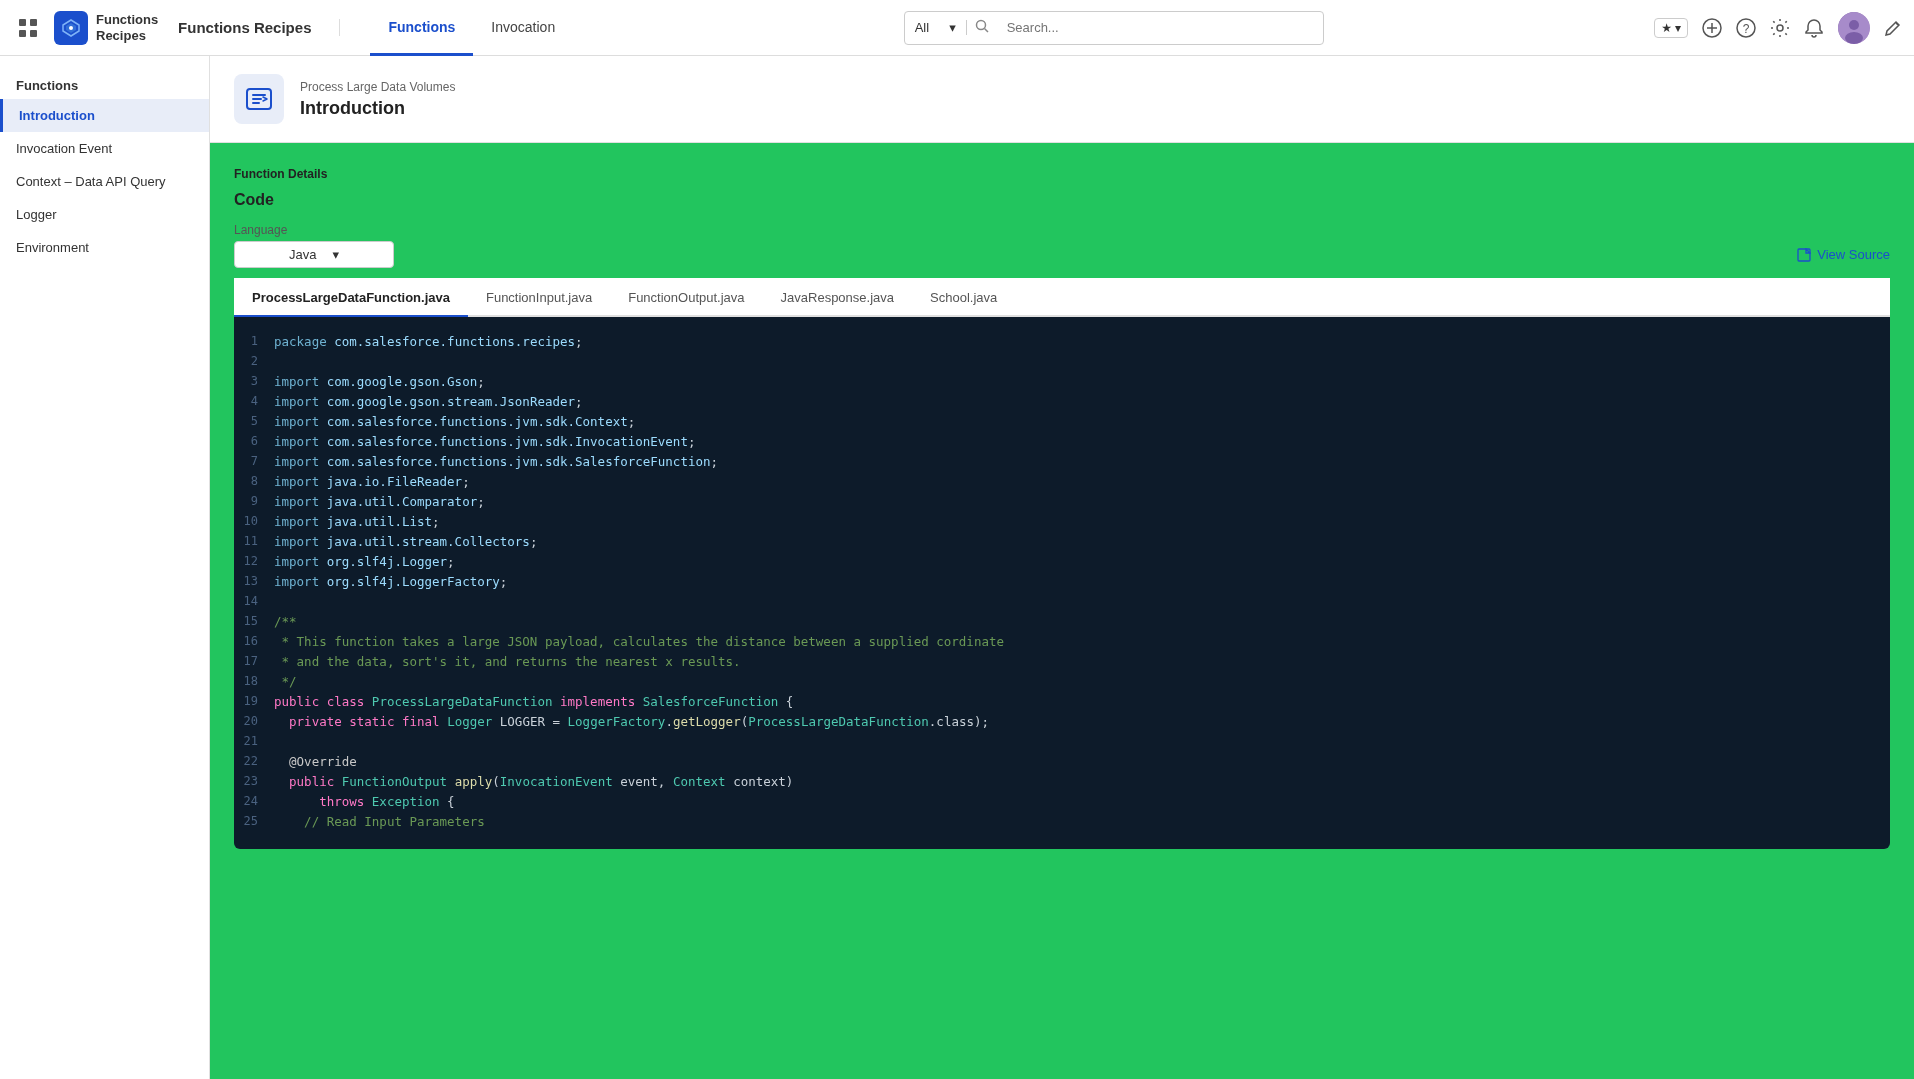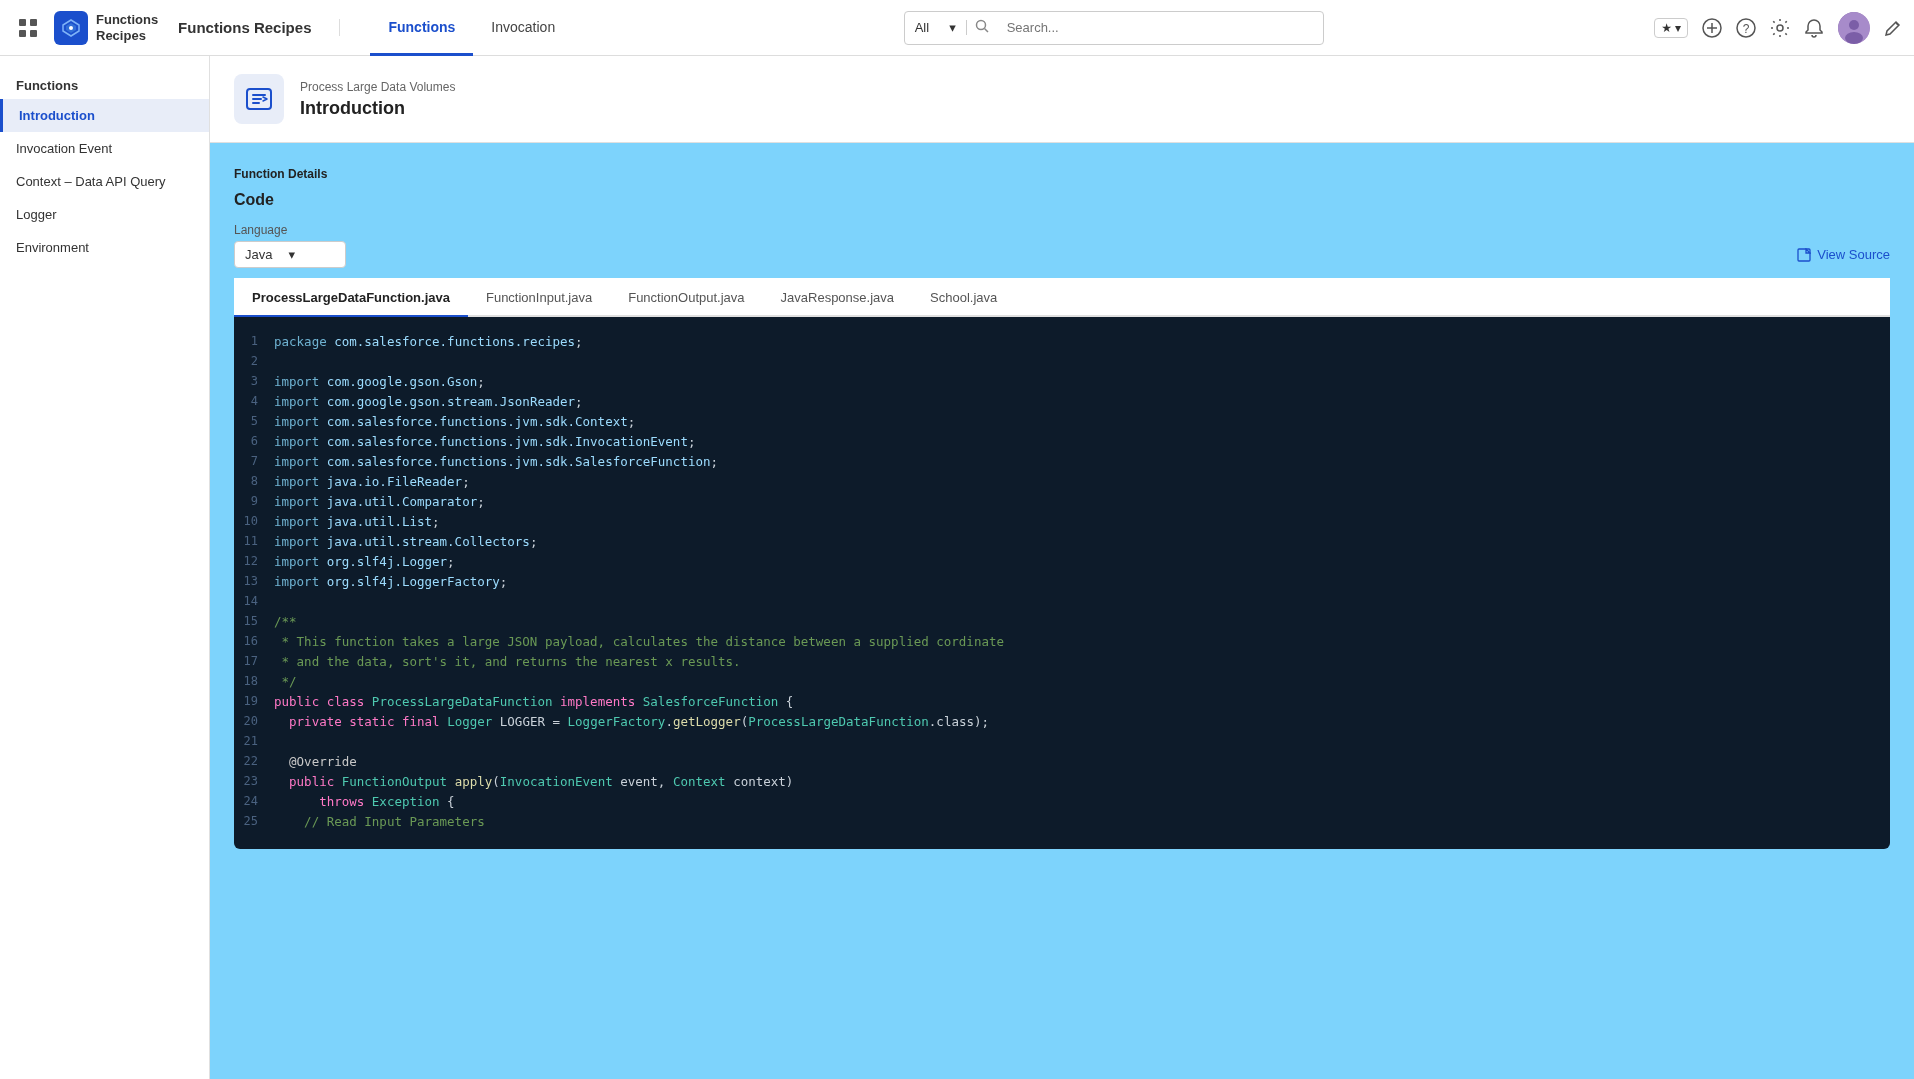--- a/index.html
+++ b/index.html
@@ -148,21 +148,21 @@
       background: #e8edf8;
       color: #1b4fcc;
       font-weight: 600;
       border-left: 3px solid #1b4fcc;
     }
 
     
     .content-area {
       flex: 1;
       overflow-y: auto;
-      background: #7dd3fc;
+      background: #22c55e;
     }
 
     
     .page-header {
       background: #fff;
       padding: 18px 24px;
       display: flex; align-items: center; gap: 16px;
       border-bottom: 1px solid #e0e0e0;
     }
     .page-header-icon {
@@ -185,22 +185,22 @@
     
     .code-toolbar {
       display: flex; align-items: center; justify-content: space-between;
       margin-bottom: 10px;
     }
     .lang-label { font-size: 12px; color: #555; margin-bottom: 4px; }
     .lang-select {
       display: flex; align-items: center;
       border: 1px solid #ccc; border-radius: 4px;
       padding: 5px 10px; background: #fff;
-      font-size: 13px; cursor: pointer; gap: 16px; width: 112px;
-      justify-content: flex-start;
+      font-size: 13px; cursor: pointer; gap: 16px; width: 160px;
+      justify-content: center;
     }
     .view-source-btn {
       display: flex; align-items: center; gap: 6px;
       color: #1b4fcc; font-size: 13px; cursor: pointer;
       font-weight: 500;
     }
 
     
     .code-tabs {
       display: flex; border-bottom: 2px solid #e0e0e0;

